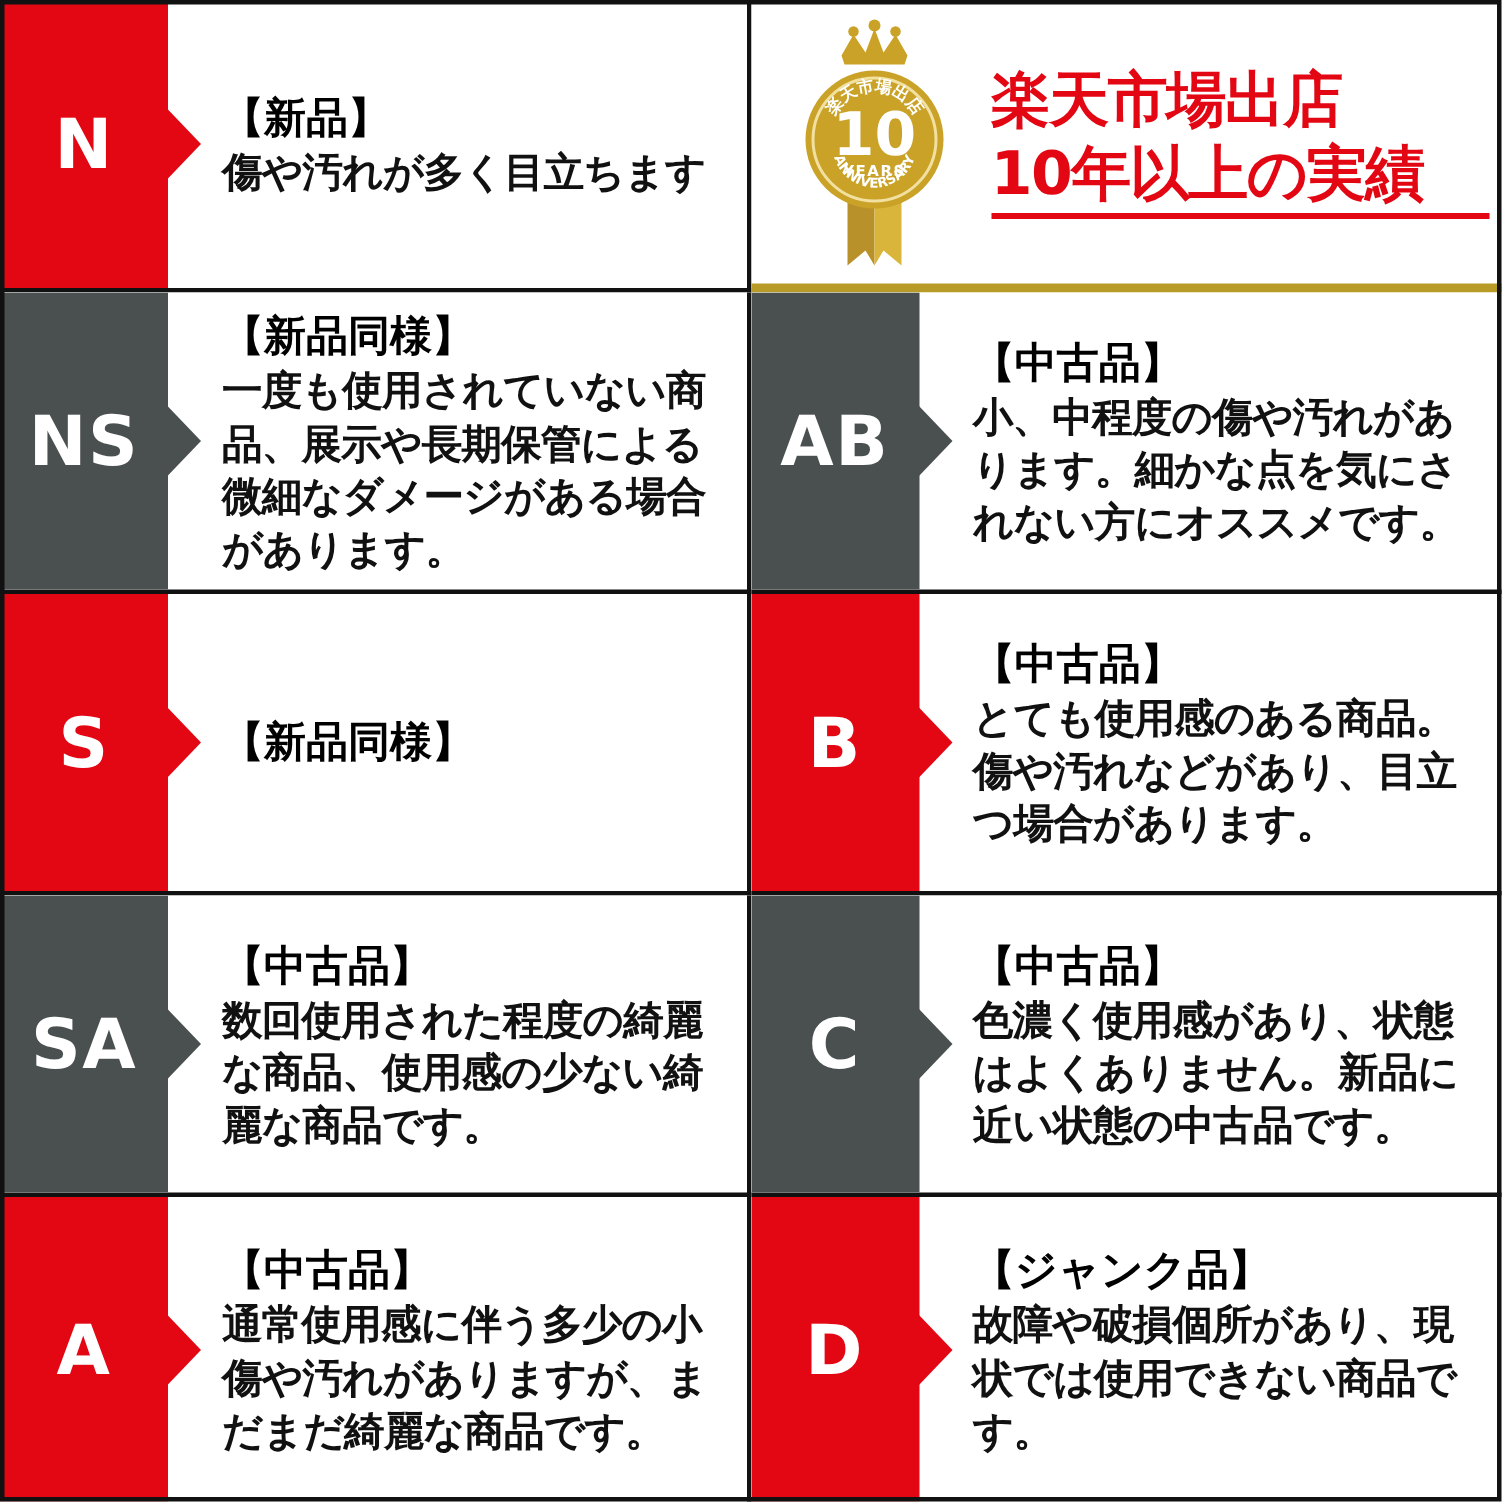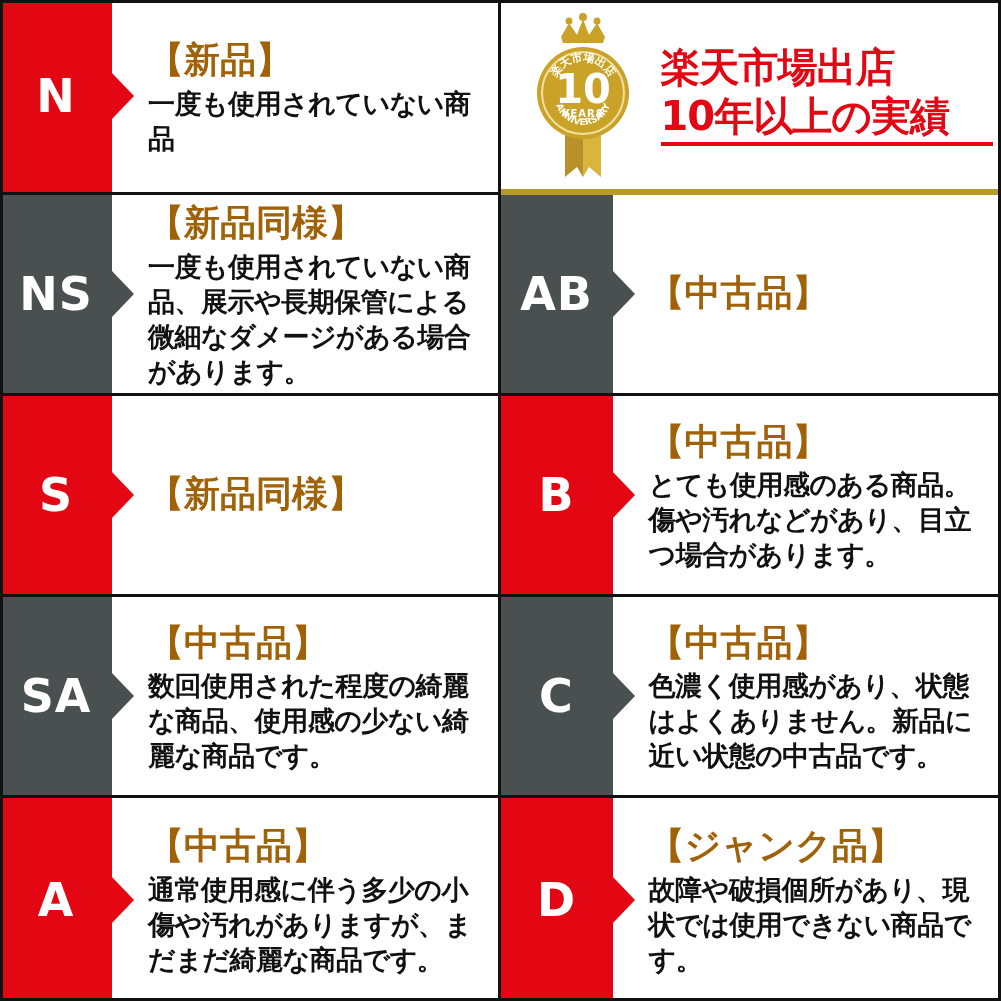--- a/index.html
+++ b/index.html
@@ -83,27 +83,26 @@
   
   .desc {
     flex: 1 1 auto;
     padding: 16px 12px 14px 36px;
     display: flex;
     flex-direction: column;
     justify-content: center;
     box-sizing: border-box;
   }
   .desc .title {
-    font-size: 36px;
-    font-weight: bold;
-    color: #a16207;
+    font-size: 28px;
+    font-weight: bold;
+    color: #000000;
     line-height: 1.26;
     margin-bottom: 2px;
     letter-spacing: 0px;
-    font-family: Liberation Serif, serif;
   }
   .desc .body {
     font-size: 27px;
     font-weight: bold;
     color: #111111;
     line-height: 1.3;
     letter-spacing: -0.5px;
   }
 
   
@@ -154,21 +153,21 @@
 
   <div class="grid">
 
     <div class="cell">
       <div class="rank red">
         <span>N</span>
         <span class="arrow"></span>
       </div>
       <div class="desc">
         <div class="title">【新品】</div>
-        <div class="body">一度も使用されていない商品</div>
+        <div class="body">傷や汚れが多く目立ちます</div>
       </div>
     </div>
 
     <div class="cell col-right promo">
       <div class="promo-badge">
         <svg viewBox="0 0 128 168" width="128" height="168" aria-hidden="true">
 
           <path d="M42 26 L50 12 L58 24 L64 8 L70 24 L78 12 L86 26 L84 32 L44 32 Z" fill="#c9a227"></path>
           <circle cx="50" cy="10" r="3.5" fill="#c9a227"></circle>
           <circle cx="64" cy="6" r="4" fill="#c9a227"></circle>
@@ -211,20 +210,21 @@
       </div>
     </div>
 
     <div class="cell col-right">
       <div class="rank gray">
         <span>AB</span>
         <span class="arrow"></span>
       </div>
       <div class="desc">
         <div class="title">【中古品】</div>
+        <div class="body">小、中程度の傷や汚れがあります。細かな点を気にされない方にオススメです。</div>
       </div>
     </div>
 
     <div class="cell">
       <div class="rank red">
         <span>S</span>
         <span class="arrow"></span>
       </div>
       <div class="desc">
         <div class="title">【新品同様】</div>

